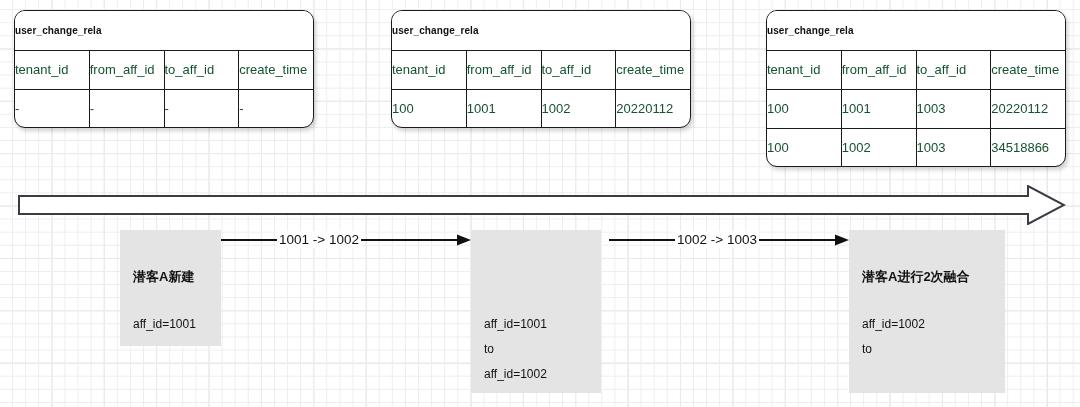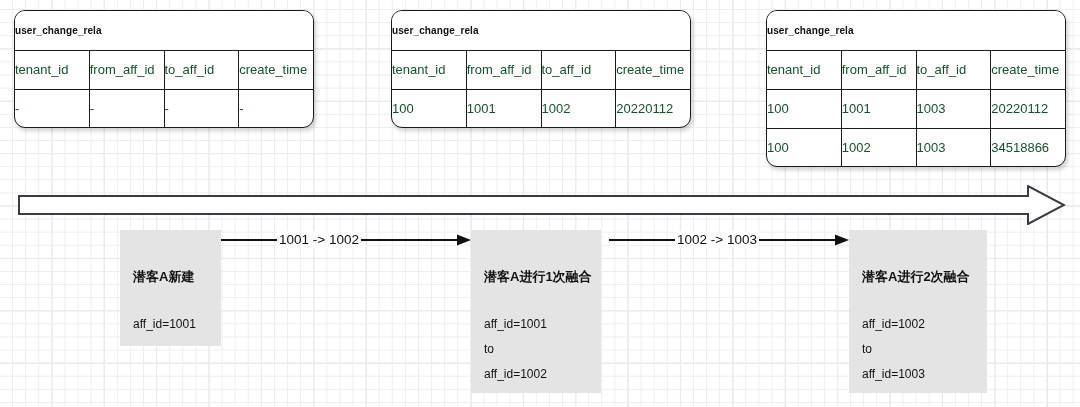--- a/index.html
+++ b/index.html
@@ -195,34 +195,32 @@
   </div>
 
   <div class="step-box" style="left:120px; top:230px; width:101px; height:116px;">
     <div class="step-title">潜客A新建</div>
     <div class="step-lines">
       <div>aff_id=1001</div>
     </div>
   </div>
 
   <div class="step-box" style="left:471px; top:230px; width:130px; height:163px;">
-    <div class="step-title">潜客A进行1次融合</div>
     <div class="step-lines">
       <div>aff_id=1001</div>
       <div>to</div>
       <div>aff_id=1002</div>
     </div>
   </div>
 
-  <div class="step-box" style="left:849px; top:230px; width:138px; height:163px;">
+  <div class="step-box" style="left:849px; top:230px; width:156px; height:163px;">
     <div class="step-title">潜客A进行2次融合</div>
     <div class="step-lines">
       <div>aff_id=1002</div>
       <div>to</div>
-      <div>aff_id=1003</div>
     </div>
   </div>
 
   <div class="connector" style="left:221px; top:232px; width:250px;">
     <svg width="250" height="22" viewBox="0 0 250 22">
       <line x1="0" y1="8" x2="240" y2="8" stroke="#111111" stroke-width="1.8"></line>
       <path d="M 250,8 L 236,2.6 L 236,13.4 Z" fill="#111111"></path>
     </svg>
     <span class="connector-label" style="left:56px;">1001 -&gt; 1002</span>
   </div>

